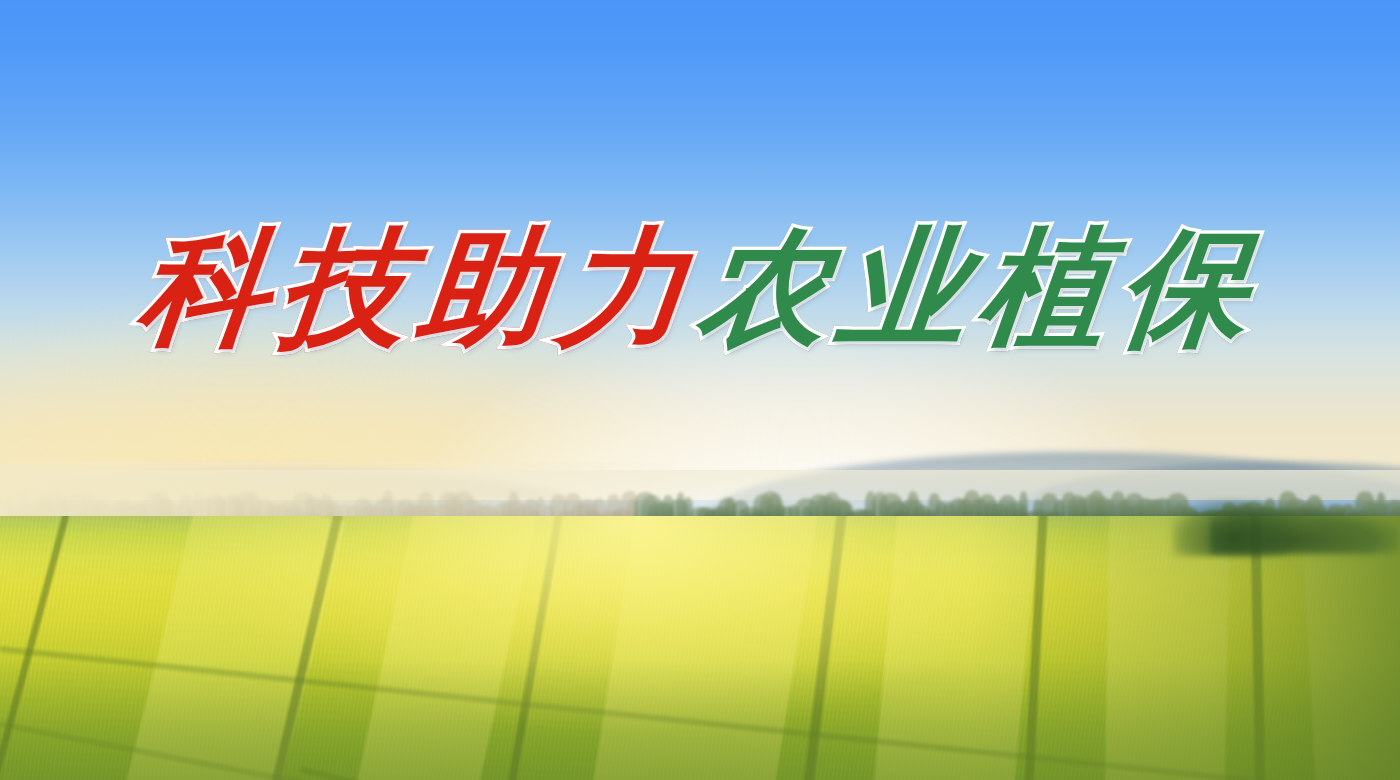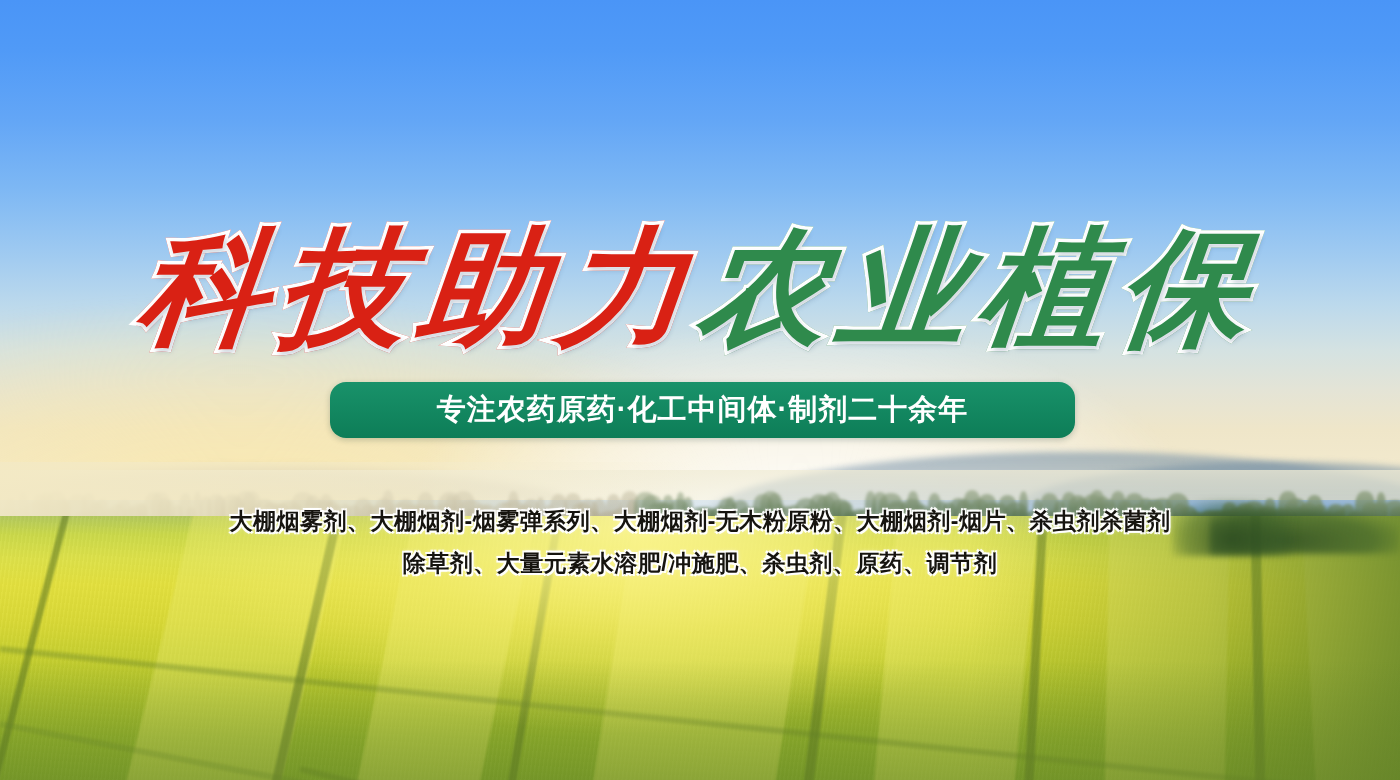--- a/index.html
+++ b/index.html
@@ -468,23 +468,16 @@
   </div>
   <div class="field-bush"></div>
   <div class="field-bush2"></div>
 
   <div class="content">
 
     <div class="headline">
       <span class="seg red">科技助力</span><span class="seg green">农业植保</span>
     </div>
 
-    <div class="pill">
-      <span class="pill-text">专注农药原药·化工中间体·制剂二十余年</span>
-    </div>
-
-    <div class="products">
-      <span class="prod-line">大棚烟雾剂、大棚烟剂-烟雾弹系列、大棚烟剂-无木粉原粉、大棚烟剂-烟片、杀虫剂杀菌剂</span>
-      <span class="prod-line">除草剂、大量元素水溶肥/冲施肥、杀虫剂、原药、调节剂</span>
-    </div>
+
 
   </div>
 </div>
 
 </body></html>

